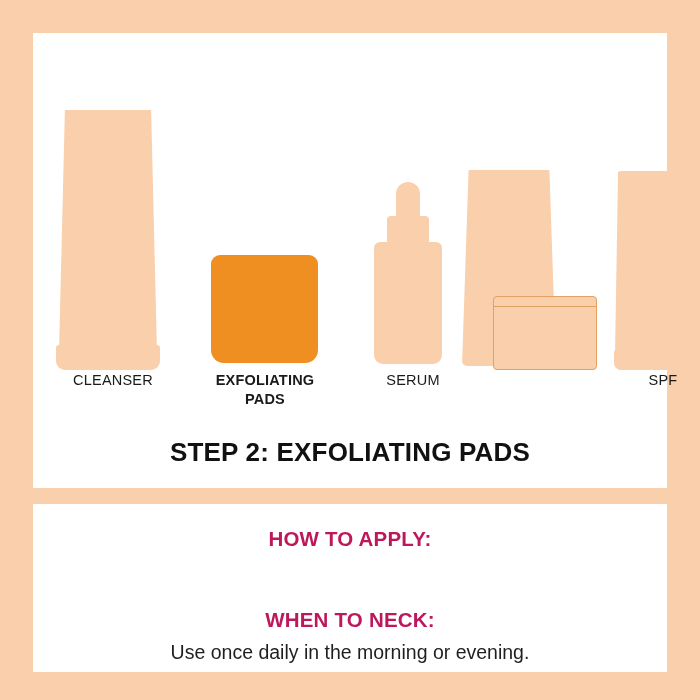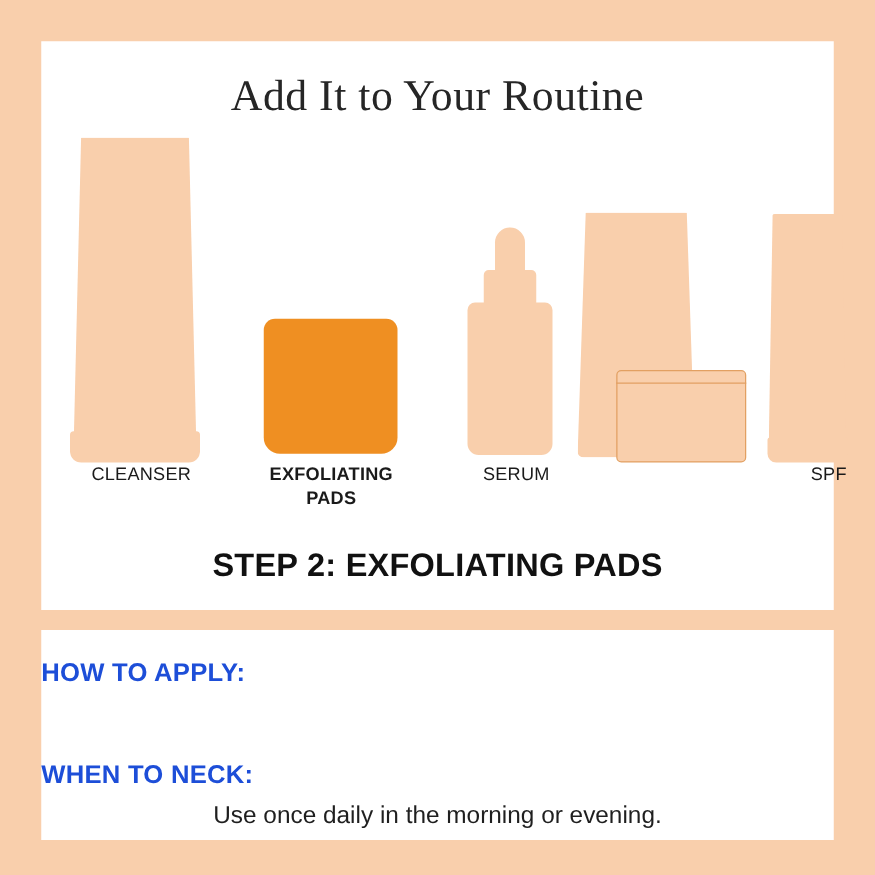--- a/index.html
+++ b/index.html
@@ -228,23 +228,24 @@
     font-weight: 700;
     color: #111111;
     letter-spacing: 0.2px;
   }
 
   
   .apply-heading {
     position: absolute;
     left: 33px;
     width: 634px;
+    text-align: center;
     font-size: 20.5px;
     font-weight: 700;
-    color: #1d4ed8;
+    color: #be185d;
     letter-spacing: 0.2px;
   }
   .apply-text {
     position: absolute;
     left: 33px;
     width: 634px;
     text-align: center;
     font-size: 19.5px;
     font-weight: 400;
     color: #1f1f1f;
@@ -254,21 +255,20 @@
   #when-heading{ top: 608px; }
   #when-text   { top: 641px; }
 </style>
 </head>
 <body>
 
 <div id="infographic">
 
   <div class="panel" id="routine-panel"></div>
 
-  <div id="routine-title">Add It to Your Routine</div>
 
   <div id="product-row">
 
     <div class="product" id="product-cleanser">
       <div id="cleanser-body"></div>
       <div id="cleanser-cap"></div>
     </div>
 
     <div class="product" id="product-pads">
       <div id="pads-lid"></div>

